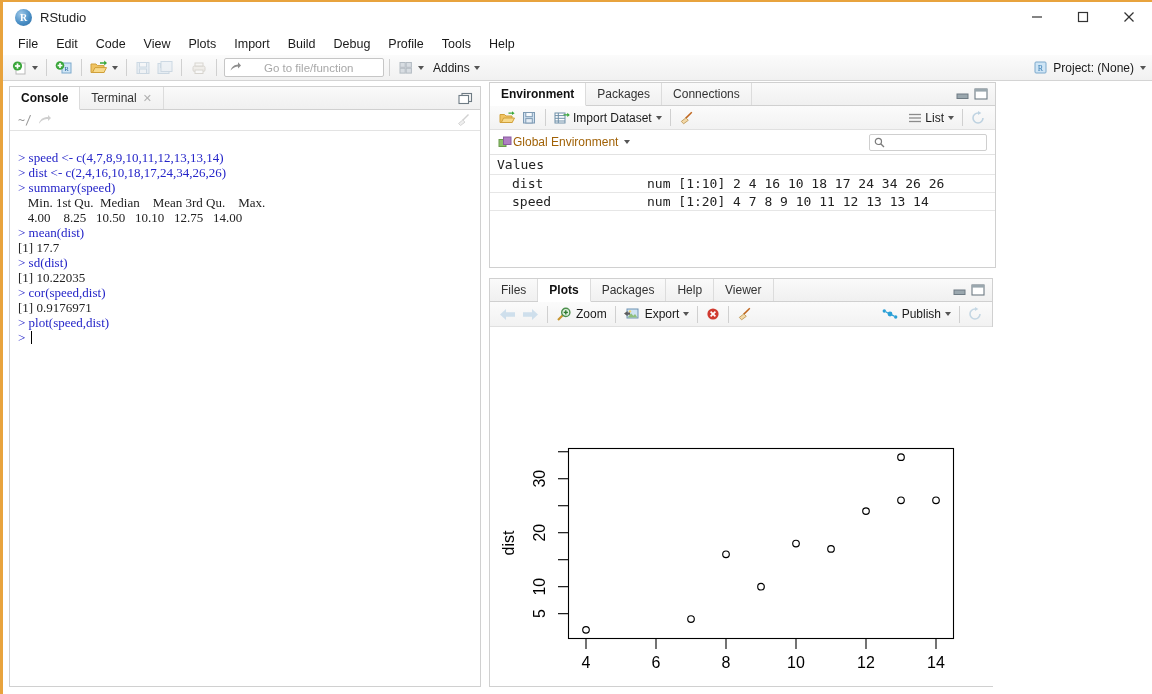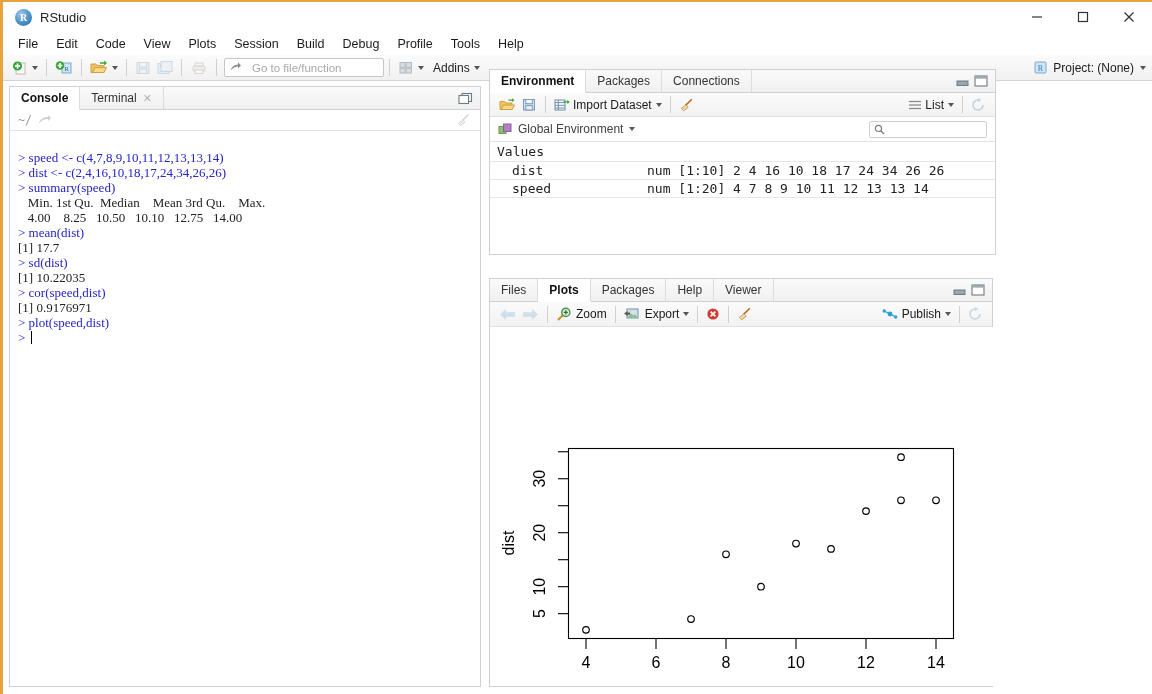--- a/index.html
+++ b/index.html
@@ -69,33 +69,33 @@
     border-right: 3.5px solid transparent;
     border-top: 4px solid #555;
   }
   .gotofile {
     width: 160px; height: 19px;
     border: 1px solid #c6c6c6; border-radius: 2px;
     background: #fff;
     display: flex; align-items: center; padding: 0 4px;
     margin-left: 2px;
   }
-  .gotofile-ph { font-size: 11.5px; color: #a8a8a8; margin-left: 10px; }
+  .gotofile-ph { font-size: 11.5px; color: #a8a8a8; margin-left: 22px; }
   .tb-label { font-size: 12px; color: #1a1a1a; margin-left: 3px; }
   .tb-right { margin-left: auto; display: flex; align-items: center; }
   .proj-label { font-size: 12px; color: #1a1a1a; margin-left: 5px; }
 
   
   .pane {
     position: absolute;
     background: #ffffff;
     border: 1px solid #d0d0d0;
   }
   #pane-console { left: 6px;   top: 84px;  width: 472px; height: 601px; }
-  #pane-env     { left: 486px; top: 67px;  width: 507px; height: 186px; }
+  #pane-env     { left: 486px; top: 80px;  width: 507px; height: 186px; }
   #pane-plots   { left: 486px; top: 276px; width: 504px; height: 409px; }
 
   .tabbar {
     height: 23px;
     background: linear-gradient(#fafafa, #f0f0f0);
     border-bottom: 1px solid #d0d0d0;
     display: flex; align-items: stretch; position: relative;
   }
   .tab {
     display: flex; align-items: center;
@@ -145,21 +145,21 @@
     height: 24px; background: linear-gradient(#fbfbfb, #f2f2f2);
     border-bottom: 1px solid #e0e0e0;
     display: flex; align-items: center; padding: 0 6px;
   }
   .env-toolbar .lbl { font-size: 12px; color: #1a1a1a; margin-left: 3px; }
   .env-scope {
     height: 25px; background: #fff;
     border-bottom: 1px solid #e2e2e2;
     display: flex; align-items: center; padding: 0 8px;
   }
-  .env-scope .lbl { font-size: 12px; color: #404040; margin-left: 5px; }
+  .env-scope .lbl { font-size: 12px; color: #a16207; }
   .env-search {
     margin-left: auto; width: 118px; height: 17px;
     border: 1px solid #cfcfcf; border-radius: 2px; background: #fff;
     display: flex; align-items: center; padding-left: 4px;
   }
   .env-section {
     font-family: "DejaVu Sans Mono", monospace; font-size: 13px;
     color: #222; padding: 2px 0 2px 7px;
     border-bottom: 1px solid #e6e6e6;
   }
@@ -214,21 +214,21 @@
       </div>
     </div>
   </div>
 
   <div class="menubar">
     <div class="menu-item">File</div>
     <div class="menu-item">Edit</div>
     <div class="menu-item">Code</div>
     <div class="menu-item">View</div>
     <div class="menu-item">Plots</div>
-    <div class="menu-item">Session</div>
+    <div class="menu-item">Import</div>
     <div class="menu-item">Build</div>
     <div class="menu-item">Debug</div>
     <div class="menu-item">Profile</div>
     <div class="menu-item">Tools</div>
     <div class="menu-item">Help</div>
   </div>
 
   <div class="toolbar">
     <div class="tb-item">
       <svg width="16" height="16" viewBox="0 0 16 16">

